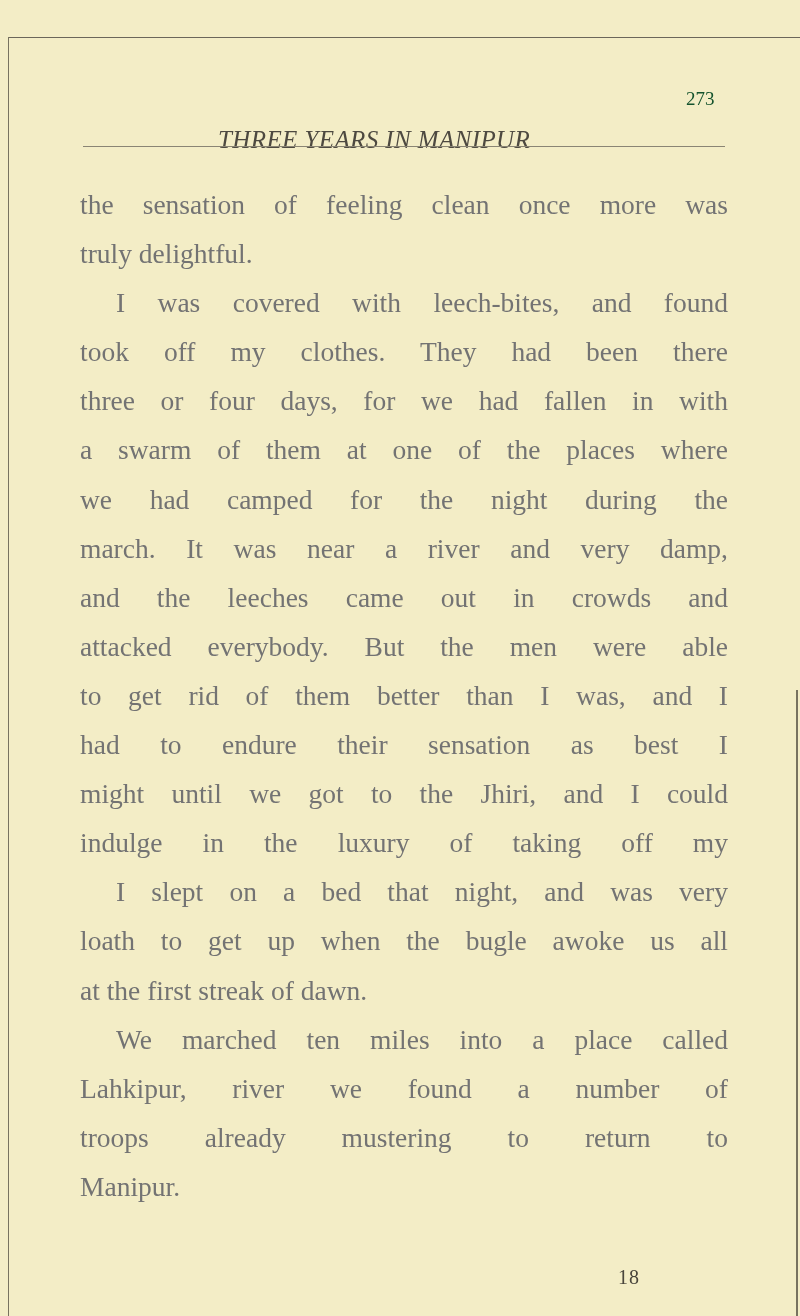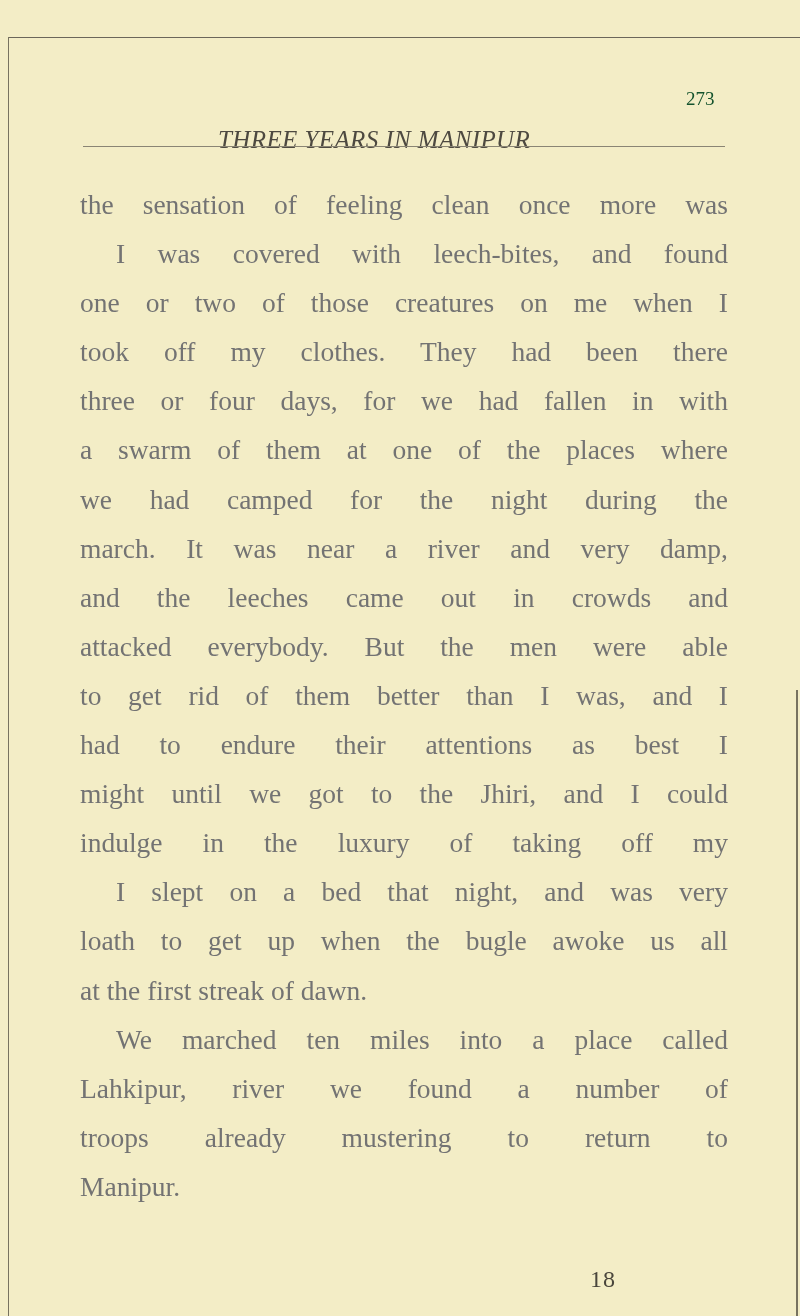--- a/index.html
+++ b/index.html
@@ -27,50 +27,50 @@
   .head-rule { position:absolute; left:83px; top:146px; width:642px; height:1px; background:#8a8574; }
   .body-text {
     position:absolute; left:80px; top:180px; width:648px;
     font-family:"Liberation Serif", serif;
     font-size:27.5px; line-height:49.1px; color:#737373;
   }
   .line { display:block; white-space:nowrap; text-align:justify; text-align-last:justify; height:49.1px; }
   .line.last { text-align-last:left; }
   .line.indent { padding-left:36px; }
   .signature {
-    position:absolute; left:590px; top:1266px;
-    font-family:"Liberation Serif", serif; font-size:24px; color:#4a463c; letter-spacing:1px;
+    position:absolute; left:618px; top:1266px;
+    font-family:"Liberation Serif", serif; font-size:20px; color:#4a463c; letter-spacing:1px;
   }
 </style>
 </head>
 <body>
 
 <div class="border-top"></div>
 <div class="border-left"></div>
 <div class="border-right"></div>
 
 <div class="running-head">
   <span class="running-title">THREE YEARS IN MANIPUR</span>
   <span class="page-num">273</span>
 </div>
 <div class="head-rule"></div>
 
 <div class="body-text" id="body-text">
     <span class="line">the sensation of feeling clean once more was</span>
+    <span class="line last">truly delightful.</span>
     <span class="line indent">I was covered with leech-bites, and found</span>
-    <span class="line">one or two of those creatures on me when I</span>
     <span class="line">took off my clothes. They had been there</span>
     <span class="line">three or four days, for we had fallen in with</span>
     <span class="line">a swarm of them at one of the places where</span>
     <span class="line">we had camped for the night during the</span>
     <span class="line">march. It was near a river and very damp,</span>
     <span class="line">and the leeches came out in crowds and</span>
     <span class="line">attacked everybody. But the men were able</span>
     <span class="line">to get rid of them better than I was, and I</span>
-    <span class="line">had to endure their attentions as best I</span>
+    <span class="line">had to endure their sensation as best I</span>
     <span class="line">might until we got to the Jhiri, and I could</span>
     <span class="line">indulge in the luxury of taking off my</span>
     <span class="line indent">I slept on a bed that night, and was very</span>
     <span class="line">loath to get up when the bugle awoke us all</span>
     <span class="line last">at the first streak of dawn.</span>
     <span class="line indent">We marched ten miles into a place called</span>
     <span class="line">Lahkipur, river we found a number of</span>
     <span class="line">troops already mustering to return to</span>
     <span class="line last">Manipur.</span>
   </div>

